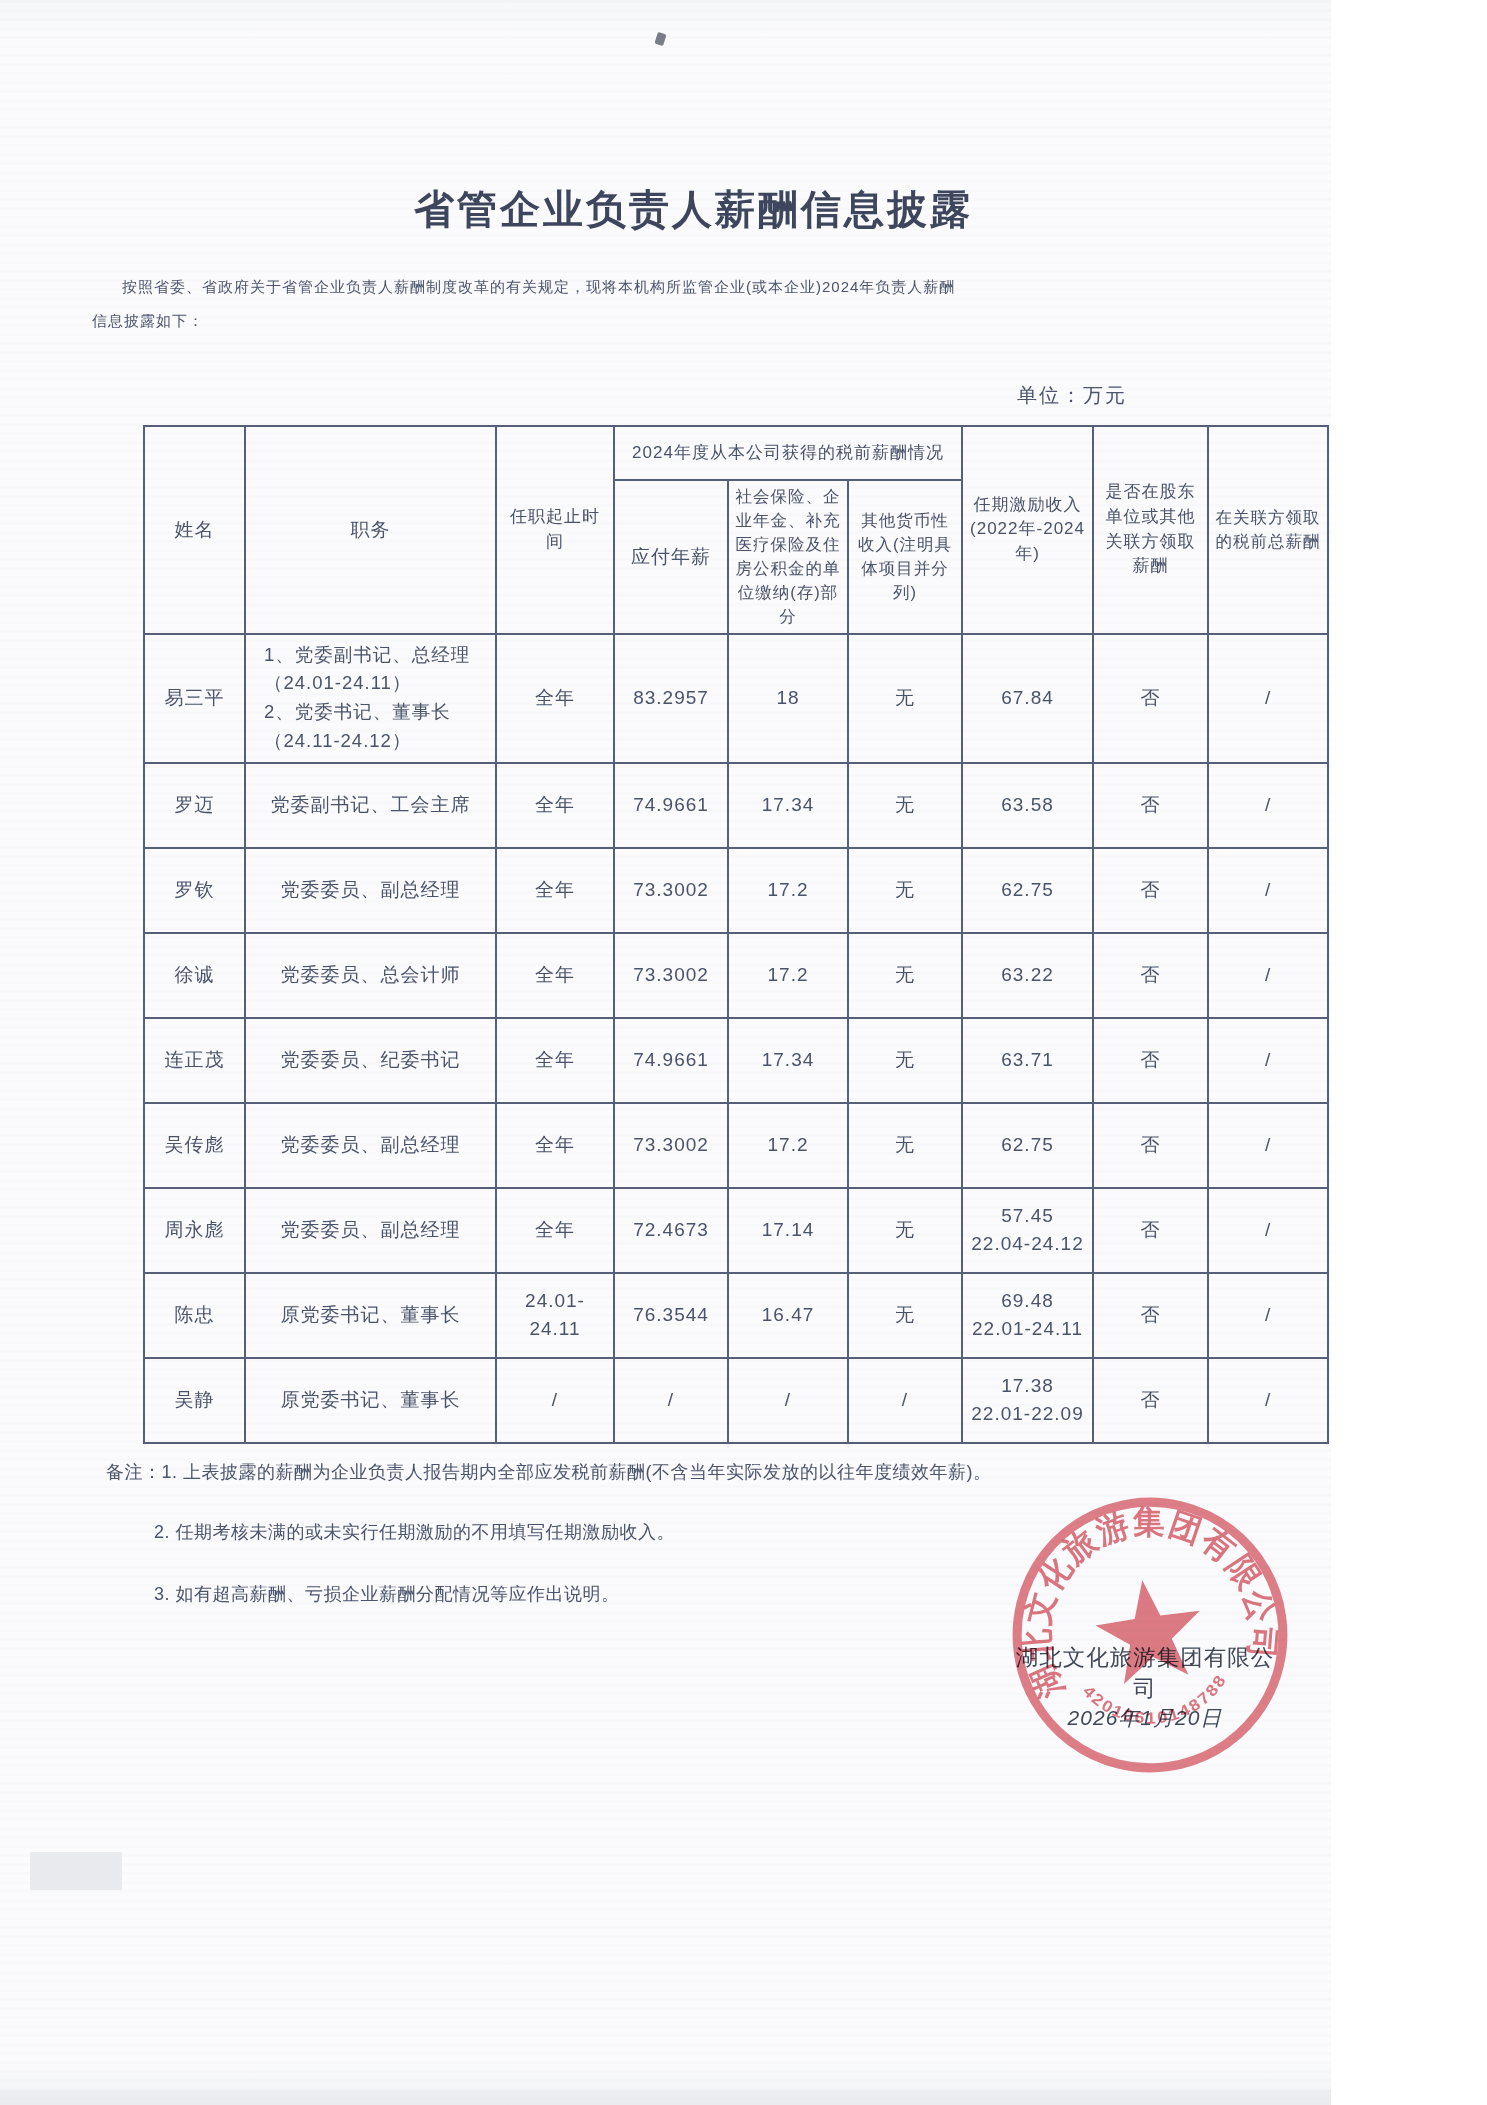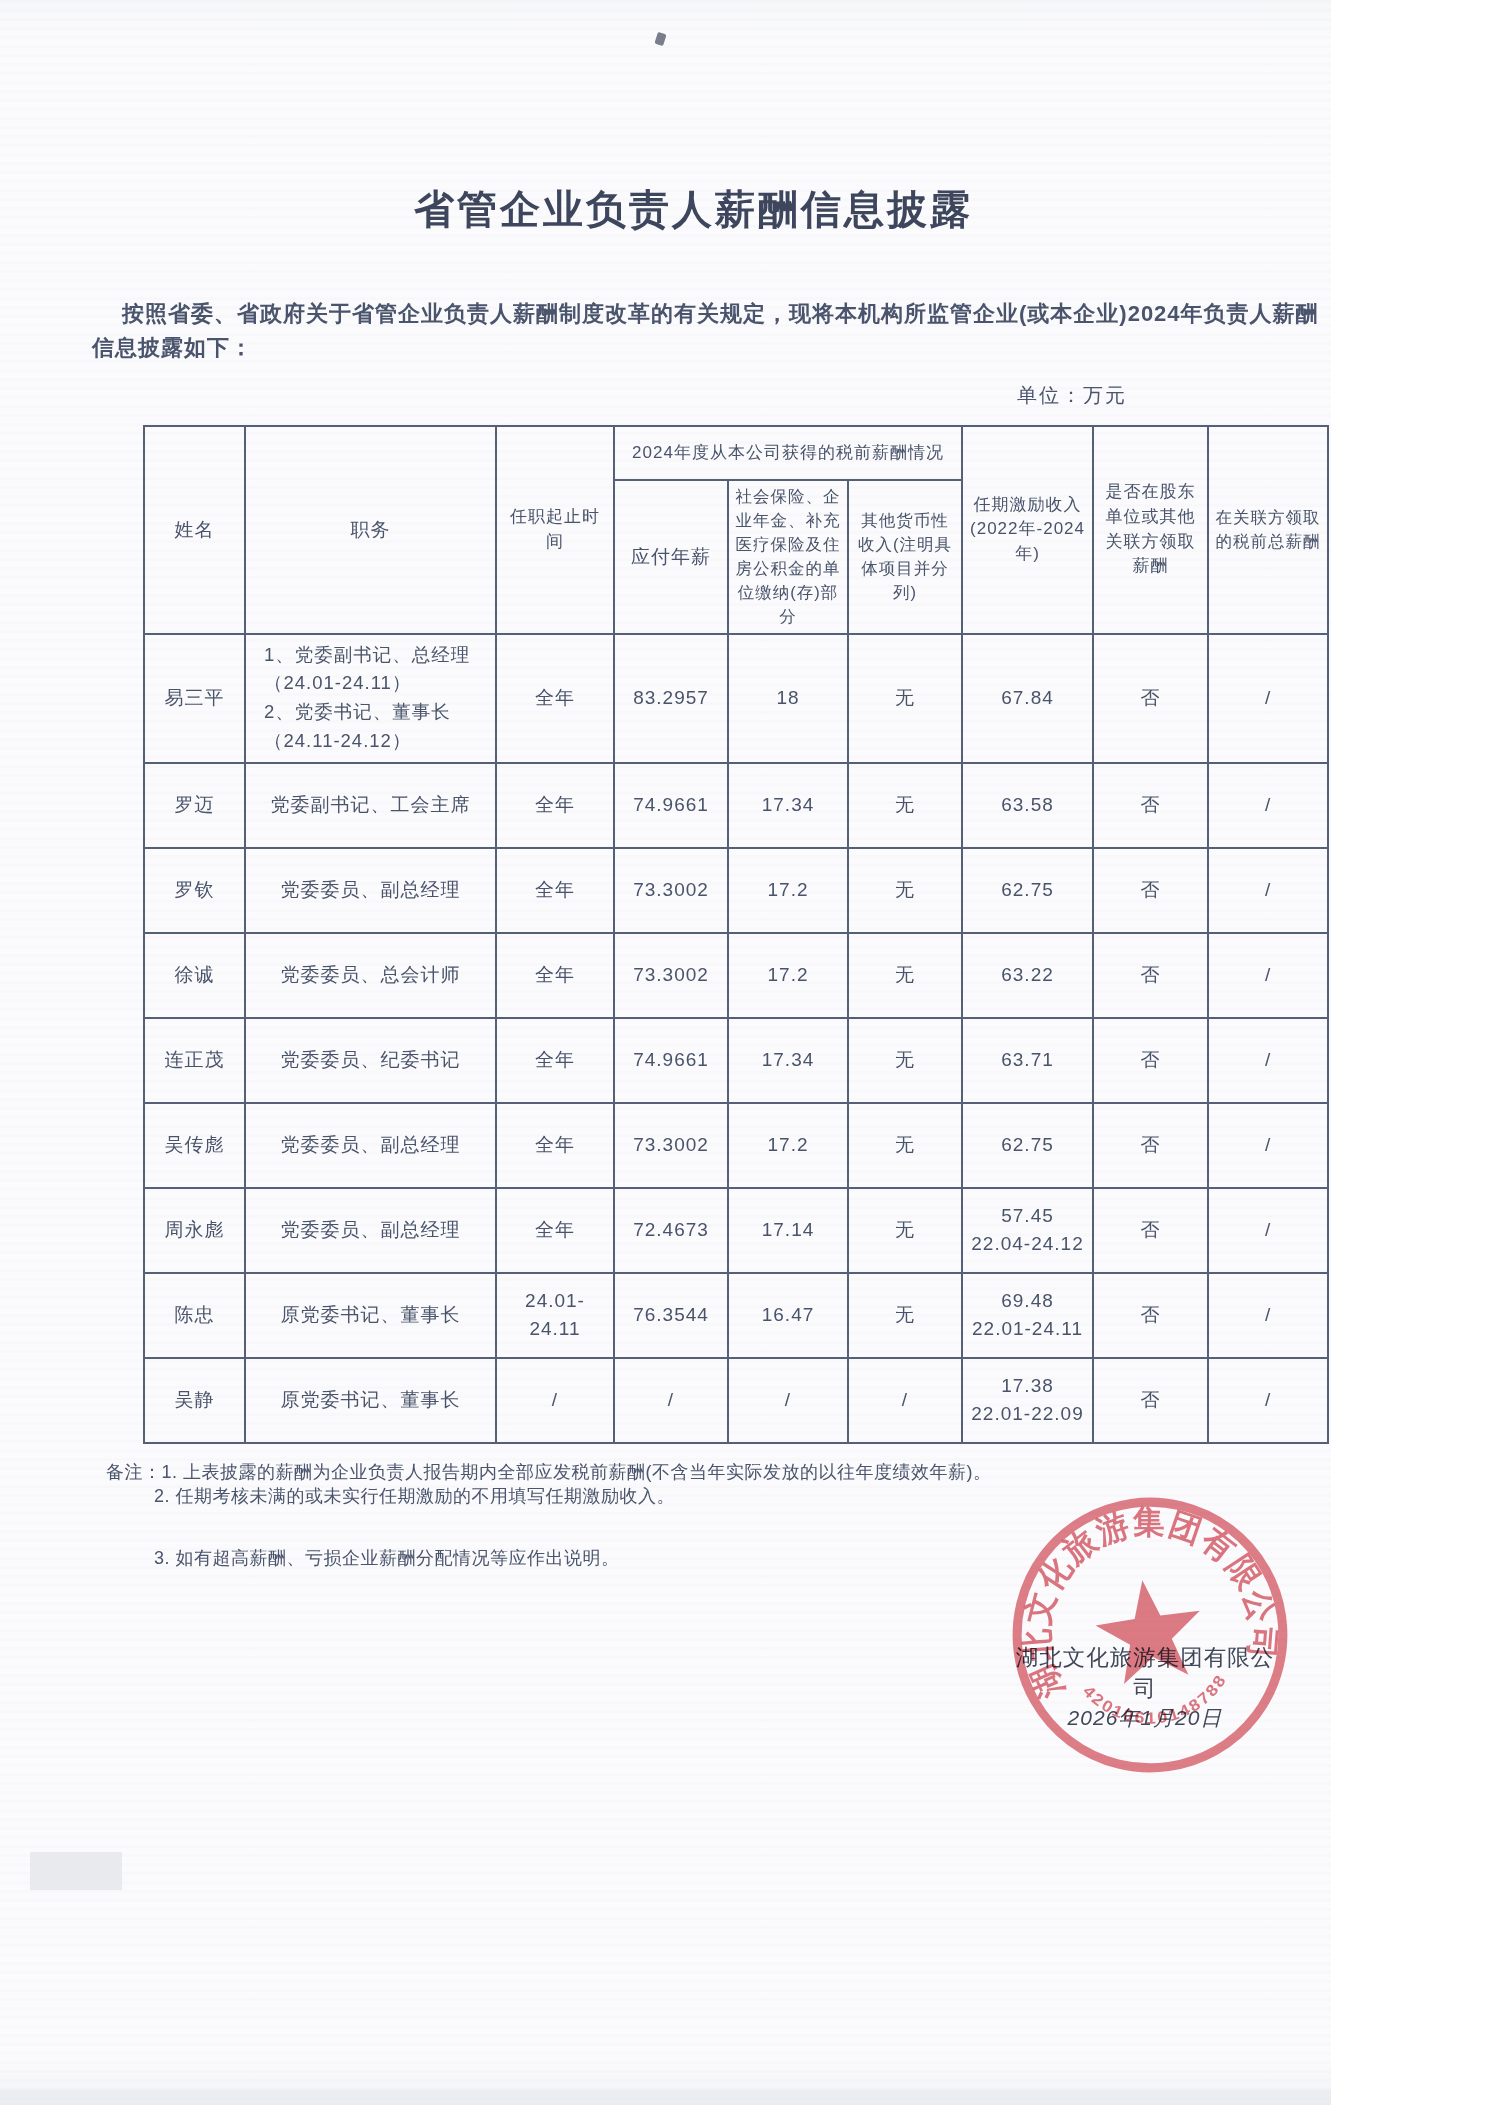--- a/index.html
+++ b/index.html
@@ -23,22 +23,22 @@
   .artifact.dot { left:656px; top:33px; width:9px; height:12px; background:#5a5f6e; border-radius:2px; transform:rotate(18deg); opacity:.8; }
   .artifact.block { left:30px; top:1852px; width:92px; height:38px; background:#e9eaee; }
   .artifact.band { left:0; top:2090px; width:100%; height:15px; background:#e8eaee; opacity:.7; }
 
   .doc-title {
     position:absolute; top:182px; left:0; width:100%;
     text-align:center; transform:translateX(28px);
     font-size:40px; font-weight:bold; letter-spacing:3px; color:#3d465c;
   }
   .intro {
-    position:absolute; top:297px; left:92px; width:1270px;
-    font-size:22px; line-height:34px; letter-spacing:1px; color:#4a546c;font-weight:bold;
+    position:absolute; top:270px; left:92px; width:1270px;
+    font-size:15px; line-height:34px; letter-spacing:1px; color:#4a546c;
   }
   .intro .l1 { padding-left:30px; }
   .unit-label {
     position:absolute; top:382px; right:204px;
     font-size:20px; letter-spacing:2px; color:#4a546c;
   }
 
   table.salary {
     position:absolute; left:143px; top:425px;
     width:1184px; border-collapse:collapse; table-layout:fixed;
@@ -56,21 +56,21 @@
   tbody tr { height:85px; }
   tbody tr:first-child { height:129px; }
   tbody td.left { text-align:left; padding-left:18px; font-size:18.5px; line-height:1.55; }
 
   .notes {
     position:absolute; left:106px; top:1460px; width:1010px;
     font-size:18px; color:#4a546c; letter-spacing:.5px;
   }
   .notes .n-line1 { display:flex; }
   .notes .n-label { flex:0 0 auto; }
-  .notes .n-item { padding-left:48px; }
+  .notes .n-item { margin-top:36px; padding-left:48px; }
   .notes .n-item.last { margin-top:38px; }
 
   .signature {
     position:absolute; left:1005px; top:1642px; width:280px;
     text-align:center; color:#3f4758; z-index:1;
   }
   .signature .company { font-size:22.5px; letter-spacing:1px; }
   .signature .sdate { font-size:21px; letter-spacing:1px;font-style:italic; }
 
   .seal {

